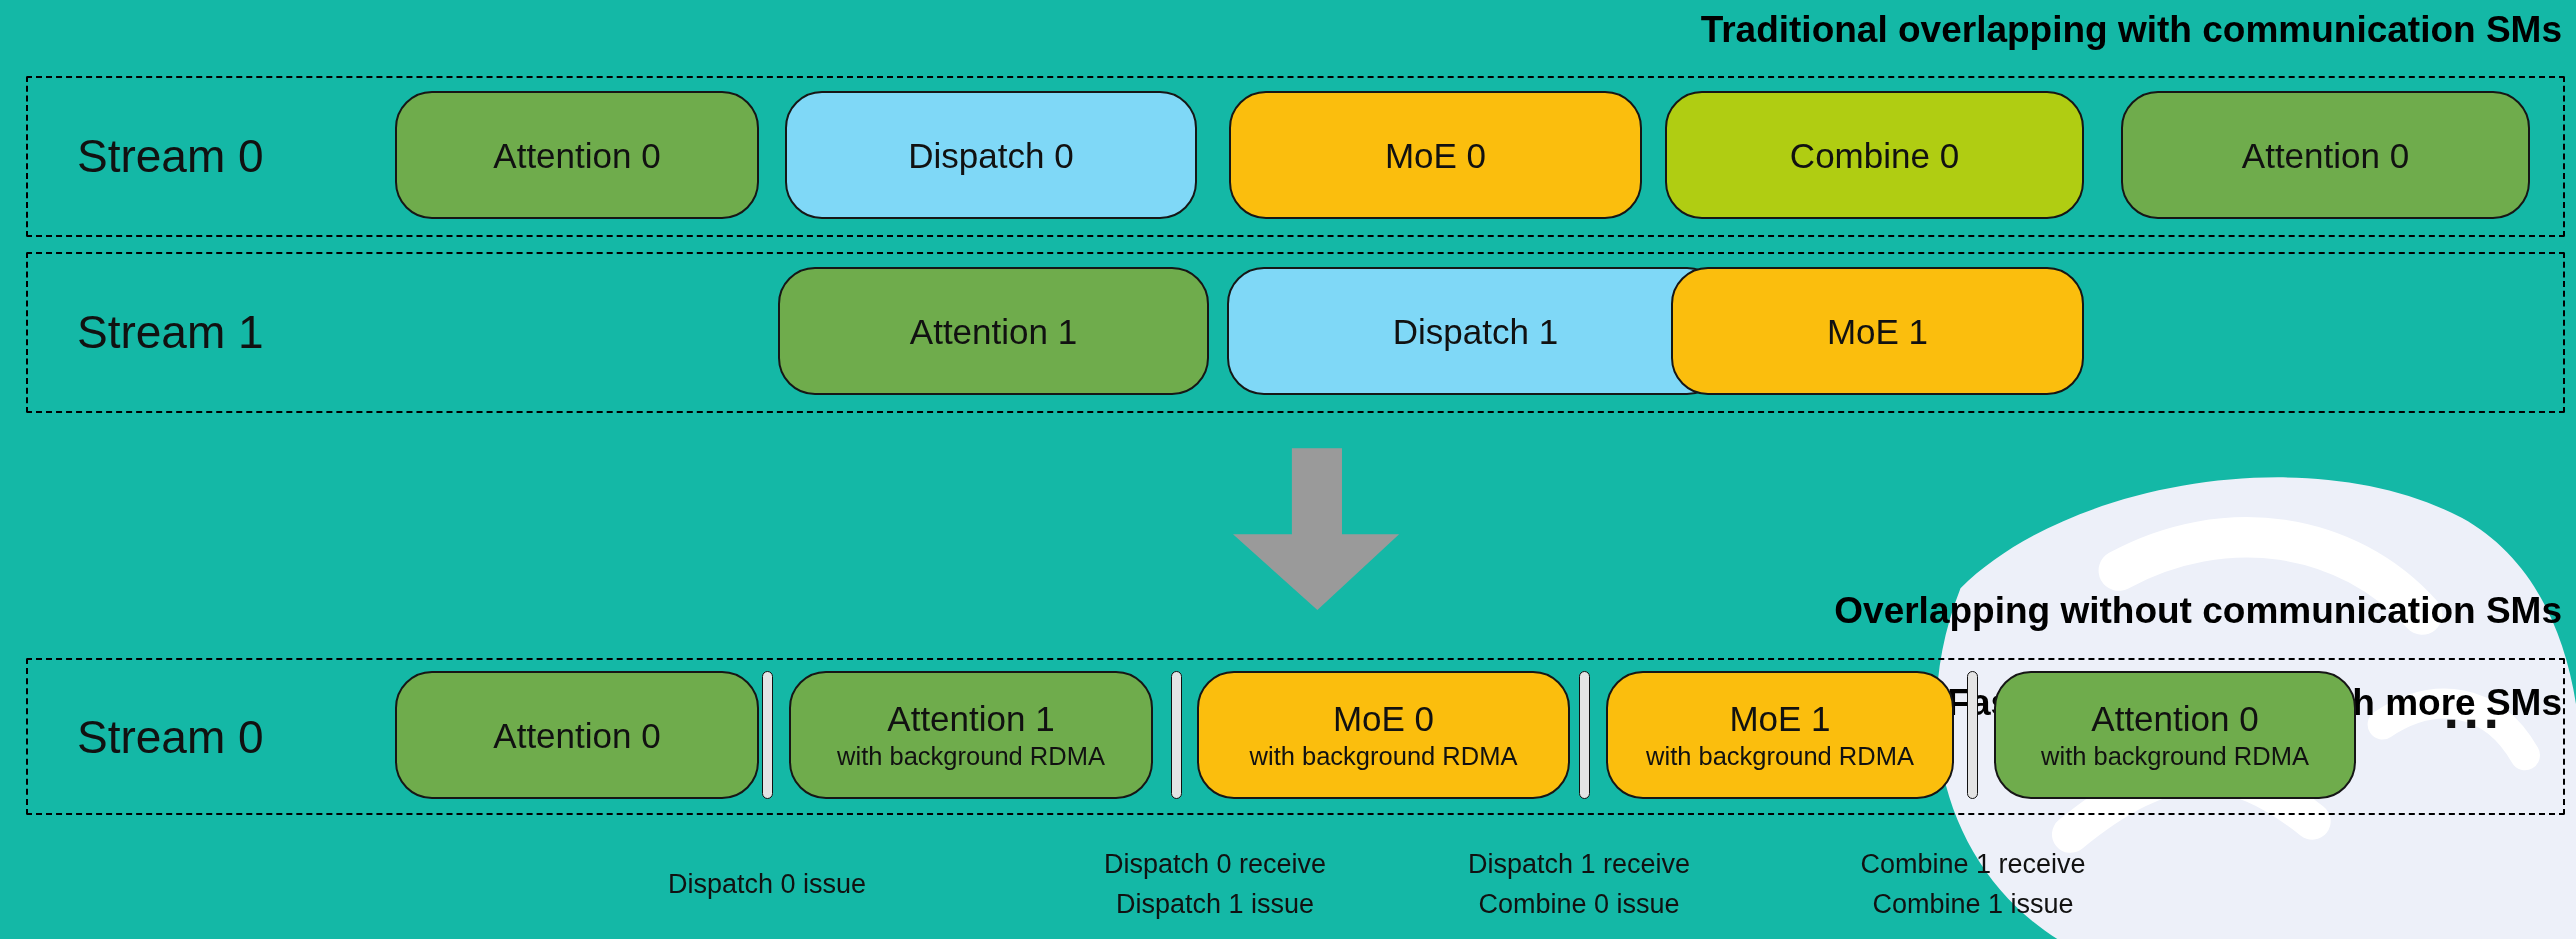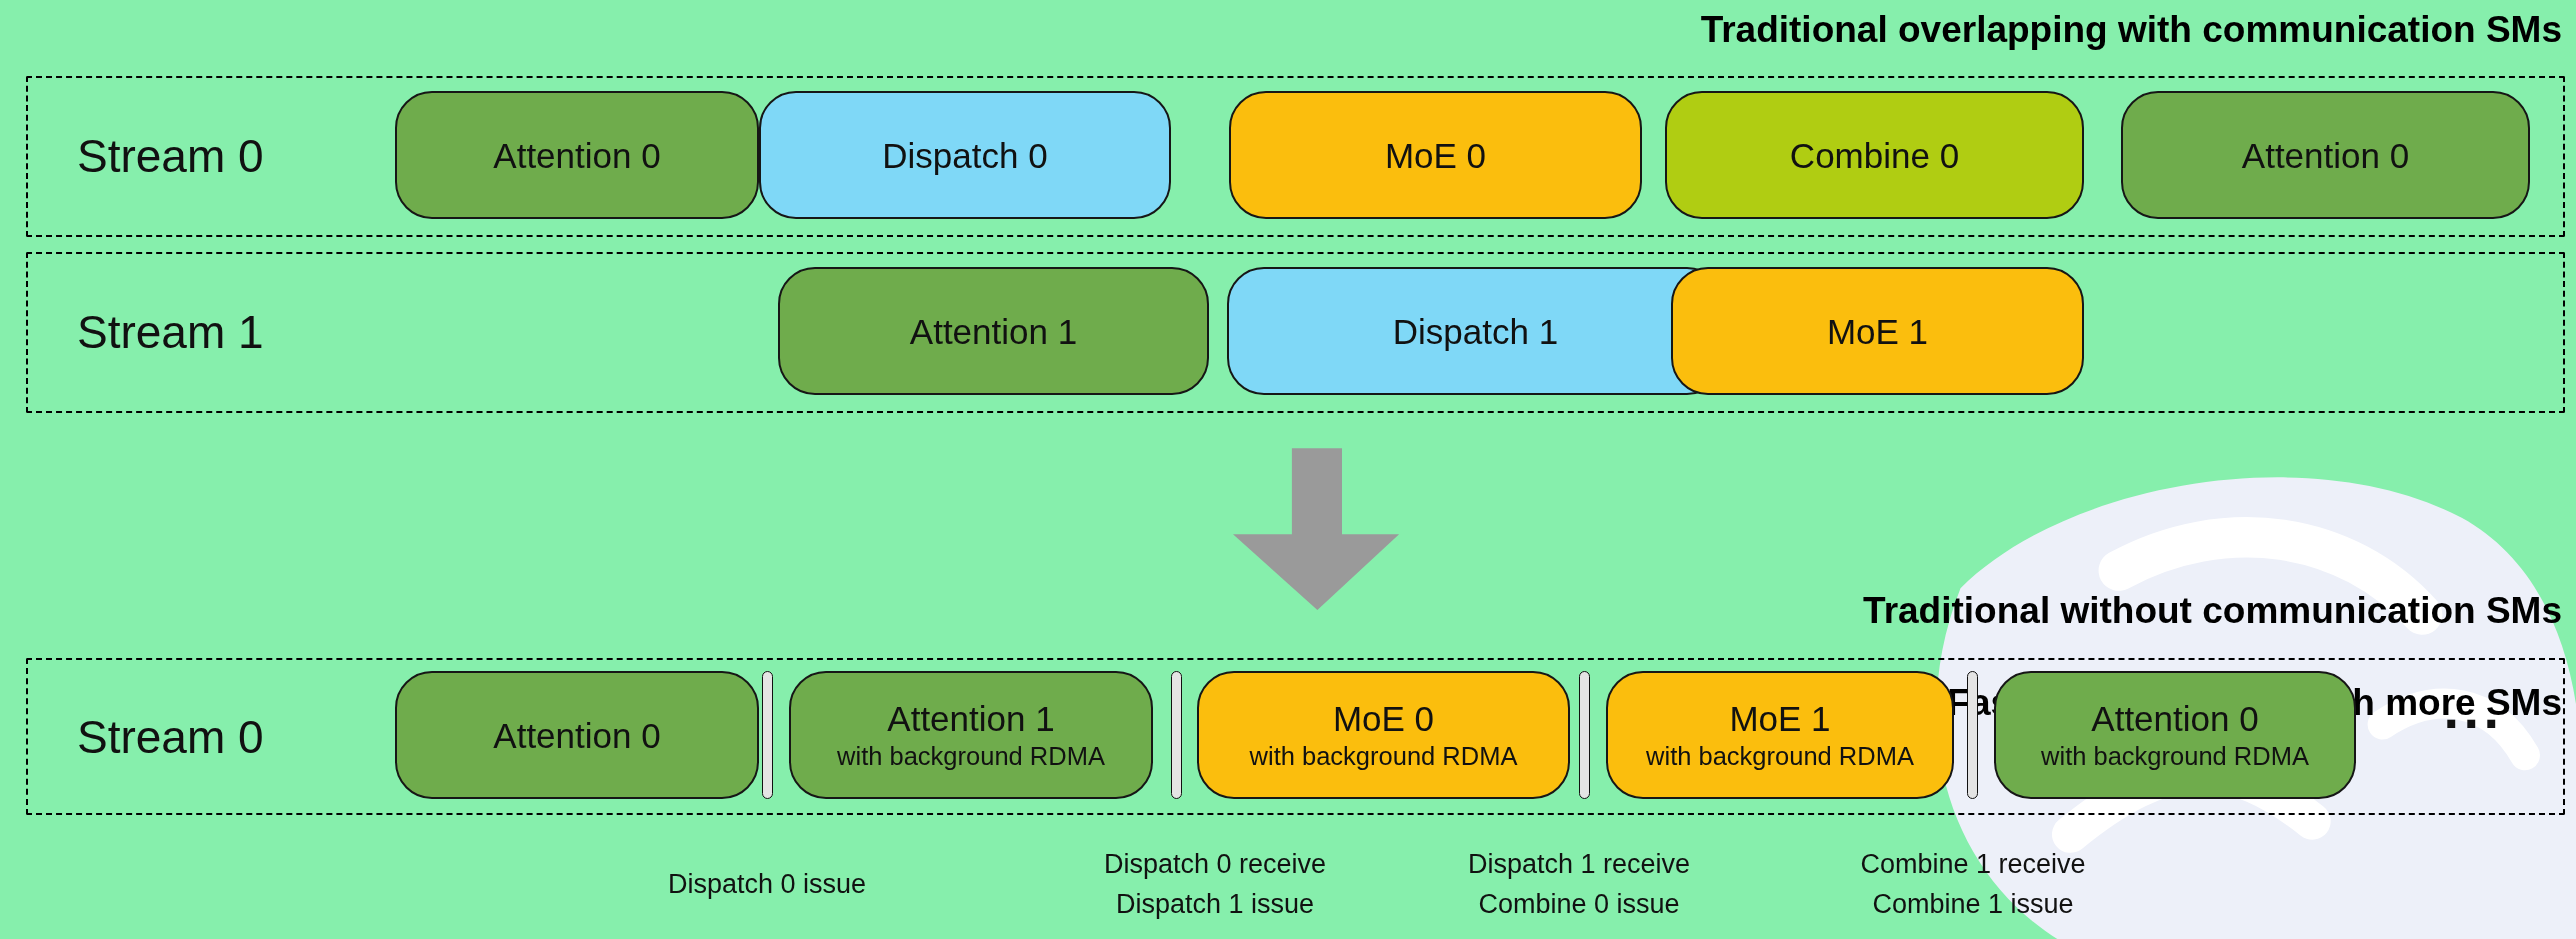--- a/index.html
+++ b/index.html
@@ -1,18 +1,18 @@
 <!DOCTYPE html>
 <html style="font-size:14px"><head>
 <meta charset="utf-8">
 <style>
   html,body { margin:0; padding:0; background:#fff; }
   .canvas {
     position:relative; width:2576px; height:940px;
-    background:#86efac; overflow:hidden;
+    background:#14b8a6; overflow:hidden;
     font-family:"Liberation Sans", sans-serif; color:#111;
   }
   .watermark { position:absolute; right:0; bottom:0; z-index:0; }
   .layer { position:absolute; inset:0; z-index:1; }
 
   .title {
     position:absolute; right:14px; font-weight:700; font-size:37px;
     color:#000; text-align:right; line-height:46px; white-space:pre-line;
   }
   #title-top { top:7px; }
@@ -83,21 +83,21 @@
 
   <div class="layer">
 
     <div class="title" id="title-top">Traditional overlapping with communication SMs</div>
 
     <div class="stream-box" id="box-row1"></div>
     <div class="stream-label" id="label-row1">Stream 0</div>
     <div class="block row1" style="left: 395px; width: 364px; background: rgb(111, 172, 76);">
         <span>Attention 0</span>
       </div>
-    <div class="block row1" style="left: 759px; width: 412px; background: rgb(127, 216, 247);">
+    <div class="block row1" style="left: 785px; width: 412px; background: rgb(127, 216, 247);">
         <span>Dispatch 0</span>
       </div>
     <div class="block row1" style="left: 1229px; width: 413px; background: rgb(251, 190, 13);">
         <span>MoE 0</span>
       </div>
     <div class="block row1" style="left: 1665px; width: 419px; background: rgb(176, 205, 18);">
         <span>Combine 0</span>
       </div>
     <div class="block row1" style="left: 2121px; width: 409px; background: rgb(111, 172, 76);">
         <span>Attention 0</span>
@@ -113,21 +113,21 @@
       </div>
     <div class="block row2" style="left: 1671px; width: 413px; background: rgb(251, 190, 13);">
         <span>MoE 1</span>
       </div>
 
     <svg class="down-arrow" width="167" height="163" viewBox="0 0 190 185">
       <polygon points="67,0 124,0 124,98 189,98 96,184 0,98 67,98" fill="#9A9A9A"></polygon>
     </svg>
 
     <div class="title" id="title-bottom">
-      <div>Traditional without communication SMs</div>
+      <div>Overlapping without communication SMs</div>
       <div>→ Faster computation with more SMs</div>
     </div>
 
     <div class="stream-box" id="box-row3"></div>
     <div class="stream-label" id="label-row3">Stream 0</div>
 
     <div class="block row3" style="left: 395px; width: 364px; background: rgb(111, 172, 76);">
       <span>Attention 0</span>
     </div>
     <div class="sep-bar" style="left: 762px; background: rgb(228, 228, 228);"></div>

